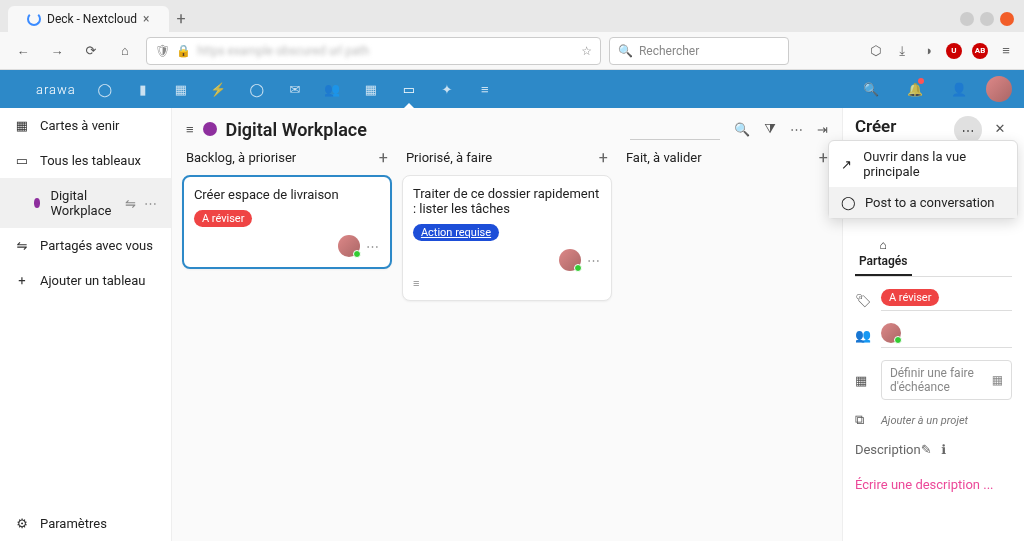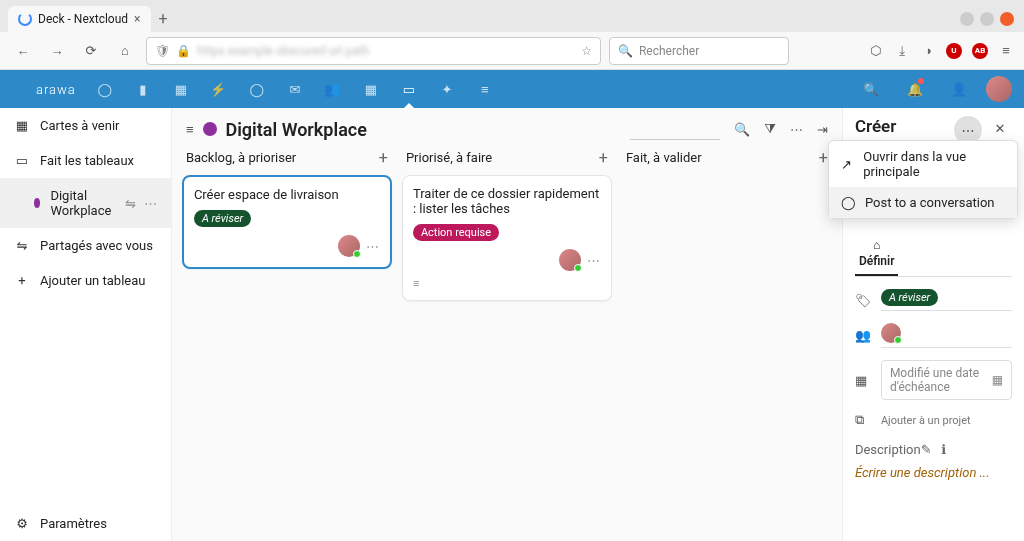--- a/index.html
+++ b/index.html
@@ -1,20 +1,20 @@
 <!DOCTYPE html>
 <html><head>
 <meta charset="utf-8">
 <style>
 * { box-sizing: border-box; margin: 0; padding: 0; font-family: -apple-system, BlinkMacSystemFont, "Segoe UI", Roboto, sans-serif; }
 body { background: #f8f8f8; width: 1024px; height: 541px; overflow: hidden; font-size: 13px; color: #222; }
 
 
 .browser-tabs { height: 32px; background: #e8e8e8; display: flex; align-items: flex-end; padding-left: 8px; }
-.tab { display: flex; align-items: center; gap: 6px; background: #f8f8f8; padding: 6px 10px; border-radius: 6px 6px 0 0; font-size: 12px; max-width: 180px; }
+.tab { display: flex; align-items: center; gap: 6px; background: #f8f8f8; padding: 6px 19px; border-radius: 6px 6px 0 0; font-size: 12px; max-width: 180px; }
 .tab-favicon { width: 14px; height: 14px; border: 2px solid #3b8bff; border-top-color: transparent; border-radius: 50%; }
 .tab-close { color: #666; cursor: pointer; }
 .tab-add { padding: 4px 8px; color: #666; font-size: 16px; cursor: pointer; }
 .window-controls { margin-left: auto; display: flex; gap: 6px; padding: 6px 10px; }
 .wc { width: 14px; height: 14px; border-radius: 50%; background: #ccc; }
 .wc.close { background: #f25d28; }
 
 .browser-toolbar { height: 38px; background: #f8f8f8; display: flex; align-items: center; gap: 8px; padding: 0 10px; border-bottom: 1px solid #ddd; }
 .nav-btn { width: 26px; height: 26px; display: flex; align-items: center; justify-content: center; color: #555; cursor: pointer; border-radius: 4px; }
 .urlbar { flex: 0 0 455px; height: 28px; background: #fff; border: 1px solid #ccc; border-radius: 4px; display: flex; align-items: center; padding: 0 8px; gap: 6px; font-size: 12px; color: #888; }
@@ -57,22 +57,22 @@
 .hamburger { cursor: pointer; color: #555; }
 
 .columns { display: flex; gap: 10px; padding: 0 10px; overflow-x: auto; justify-content: space-between; }
 .col { width: 210px; flex: 0 0 210px; }
 .col-header { display: flex; align-items: center; justify-content: space-between; padding: 2px 4px 8px; font-size: 13px; }
 .col-add { color: #666; cursor: pointer; font-size: 16px; }
 
 .card { background: #fff; border: 1px solid #e5e5e5; border-radius: 8px; box-shadow: 0 1px 2px rgba(0,0,0,0.05); padding: 10px; margin-bottom: 8px; position: relative; }
 .card-title { font-size: 13px; margin-bottom: 8px; }
 .label { display: inline-block; font-size: 11px; padding: 2px 8px; border-radius: 10px; color: #fff; }
-.label.blue { background: #14532d; font-style: italic; }
-.label.red { background: #be185d; }
+.label.blue { background: #ef4444; }
+.label.red { background: #1d4ed8; text-decoration: underline; }
 .card-footer { display: flex; align-items: center; justify-content: flex-end; gap: 6px; margin-top: 8px; }
 .card-avatar { width: 22px; height: 22px; border-radius: 50%; background: linear-gradient(135deg,#d88,#a66); position: relative; }
 .card-avatar .presence { position: absolute; bottom: -1px; right: -1px; width: 8px; height: 8px; background: #3c3; border: 1px solid #fff; border-radius: 50%; }
 .card-menu { cursor: pointer; color: #888; letter-spacing: 1px; }
 .desc-indicator { color: #888; font-size: 11px; margin-top: 6px; }
 .card.selected { border: 2px solid #2d89c8; }
 
 
 .sidepanel { width: 264px; border-left: 1px solid #eee; display: flex; flex-direction: column; padding: 8px 12px; position: relative; }
 .sp-header { display: flex; align-items: flex-start; gap: 6px; }
@@ -82,24 +82,24 @@
 .sp-meta { font-size: 12px; color: #888; margin-top: 2px; }
 
 .sp-tabs { display: flex; border-bottom: 1px solid #ddd; margin-top: 10px; }
 .sp-tab { padding: 8px 4px 6px; margin-right: 10px; font-size: 12px; font-weight: 600; color: #666; cursor: pointer; position: relative; display: flex; flex-direction: column; align-items: center; gap: 2px; }
 .sp-tab.active { color: #222; border-bottom: 2px solid #222; }
 
 .sp-row { display: flex; align-items: center; gap: 10px; margin-top: 12px; }
 .sp-row-icon { width: 16px; color: #555; }
 .sp-chip-container { flex: 1; border-bottom: 1px solid #ddd; padding-bottom: 4px; }
 .sp-input { flex: 1; border: 1px solid #ddd; border-radius: 4px; padding: 5px 8px; font-size: 12px; display: flex; align-items: center; justify-content: space-between; color: #888; }
-.sp-project { font-size: 12px; color: #888; }
+.sp-project { font-size: 12px; color: #888; font-style: italic; }
 .sp-project .head { font-size: 11px; color: #777; }
 .sp-desc-head { display: flex; align-items: center; margin-top: 14px; color: #666; font-size: 13px; }
-.sp-desc-body { color: #a16207; font-size: 13px; margin-top: 8px; font-style: italic; }
+.sp-desc-body { color: #ec4899; font-size: 13px; margin-top: 20px; }
 
 
 .popover { position: absolute; top: 32px; right: 6px; background: #fff; border: 1px solid #ddd; border-radius: 6px; box-shadow: 0 4px 14px rgba(0,0,0,0.15); min-width: 190px; z-index: 50; }
 .popover-item { display: flex; align-items: center; gap: 10px; padding: 8px 12px; font-size: 13px; cursor: pointer; }
 .popover-item:last-child { background: #f2f2f2; }
 .popover-icon { width: 14px; }
 </style>
 </head>
 <body>
 
@@ -165,21 +165,21 @@
 
 <div class="app">
 
   <div class="sidebar">
     <div class="sb-item">
       <span class="sb-icon">▦</span>
       <span>Cartes à venir</span>
     </div>
     <div class="sb-item">
       <span class="sb-icon">▭</span>
-      <span>Fait les tableaux</span>
+      <span>Tous les tableaux</span>
     </div>
     <div class="sb-item indent active">
       <span class="sb-dot"></span>
       <span>Digital Workplace</span>
       <span class="sb-actions">
         <span>⇋</span>
         <span>⋯</span>
       </span>
     </div>
     <div class="sb-item">
@@ -277,21 +277,21 @@
       </div>
       <div class="popover-item">
         <span class="popover-icon">◯</span>
         <span>Post to a conversation</span>
       </div>
     </div>
 
     <div class="sp-tabs">
       <div class="sp-tab active">
         <span>⌂</span>
-        <span>Définir</span>
+        <span>Partagés</span>
       </div>
     </div>
 
     <div class="sp-row">
       <span class="sp-row-icon">🏷</span>
       <div class="sp-chip-container">
         <span class="label blue">A réviser</span>
       </div>
     </div>
 
@@ -300,21 +300,21 @@
       <div class="sp-chip-container">
         <div class="card-avatar" style="width:20px;height:20px">
             <span class="presence"></span>
           </div>
       </div>
     </div>
 
     <div class="sp-row">
       <span class="sp-row-icon">▦</span>
       <div class="sp-input">
-        <span>Modifié une date d'échéance</span>
+        <span>Définir une faire d'échéance</span>
         <span>▦</span>
       </div>
     </div>
 
     <div class="sp-row">
       <span class="sp-row-icon">⧉</span>
       <div class="sp-project">
         <div class="head">Ajouter à un projet</div>
       </div>
     </div>

